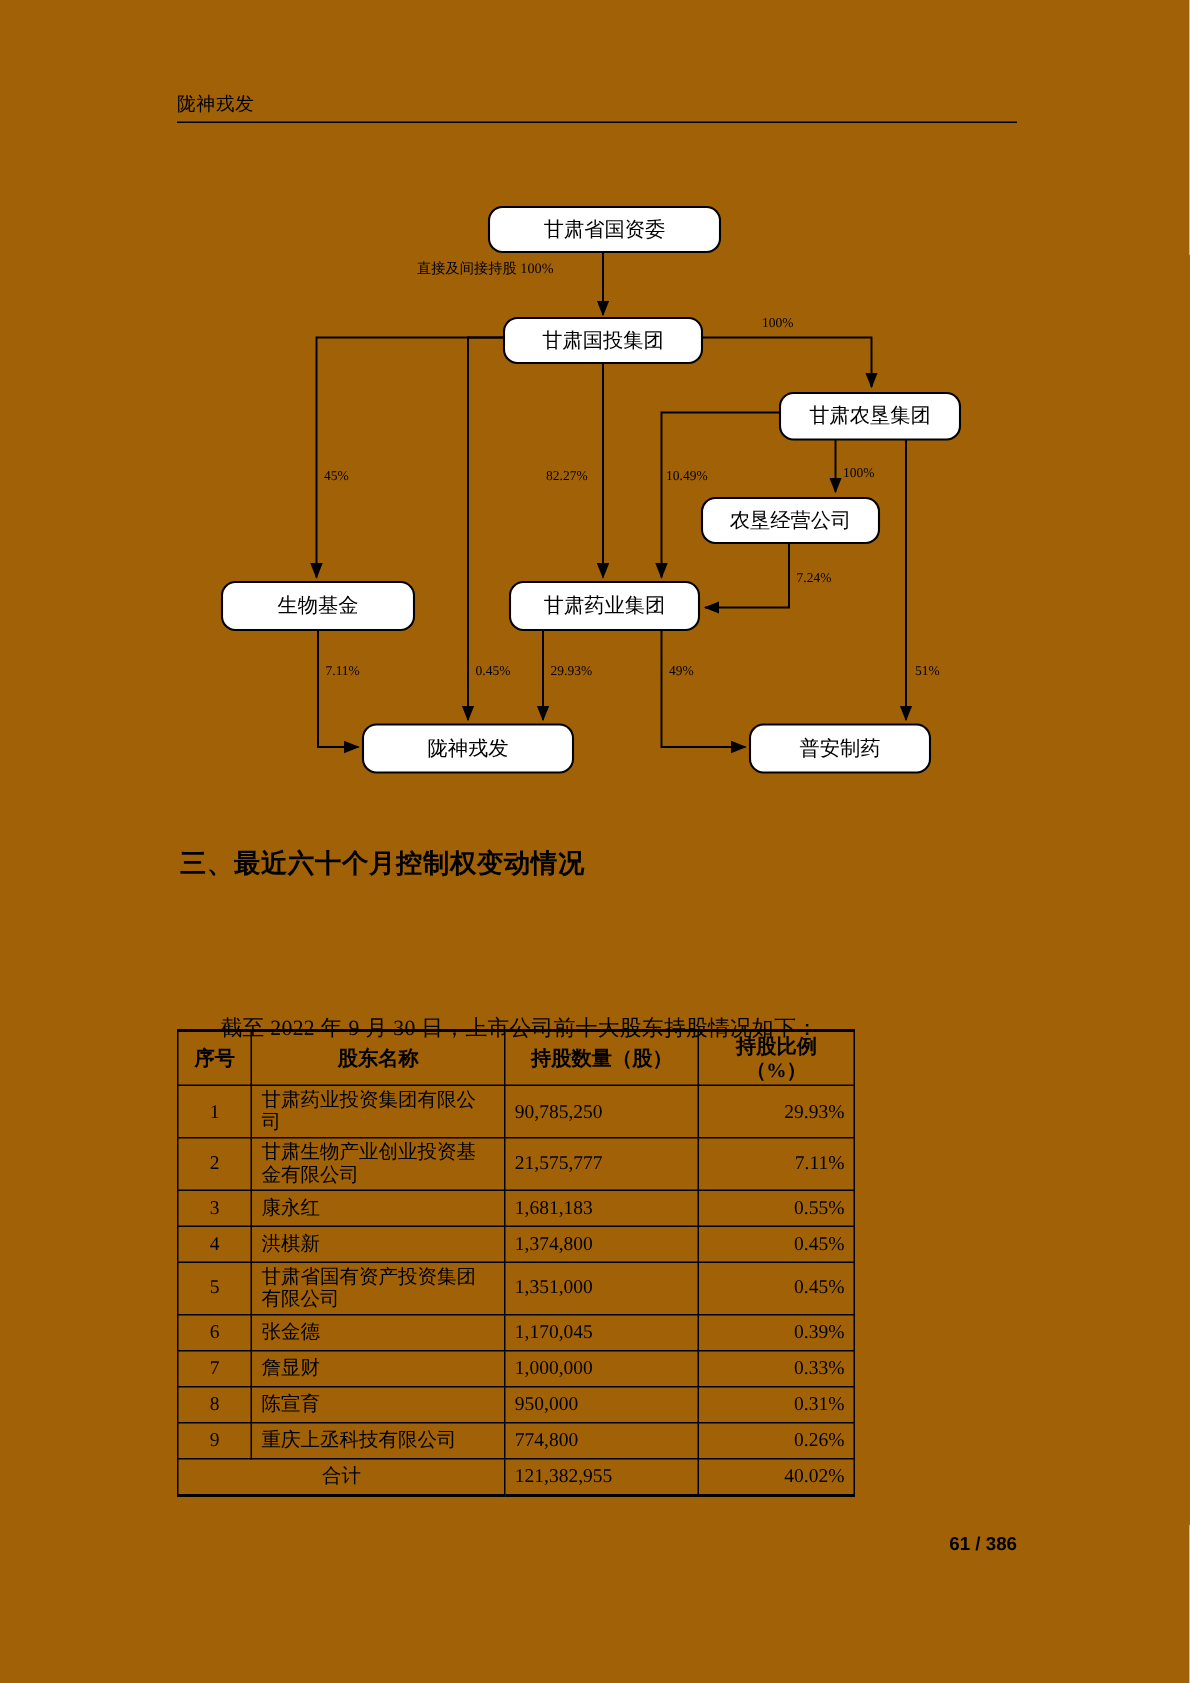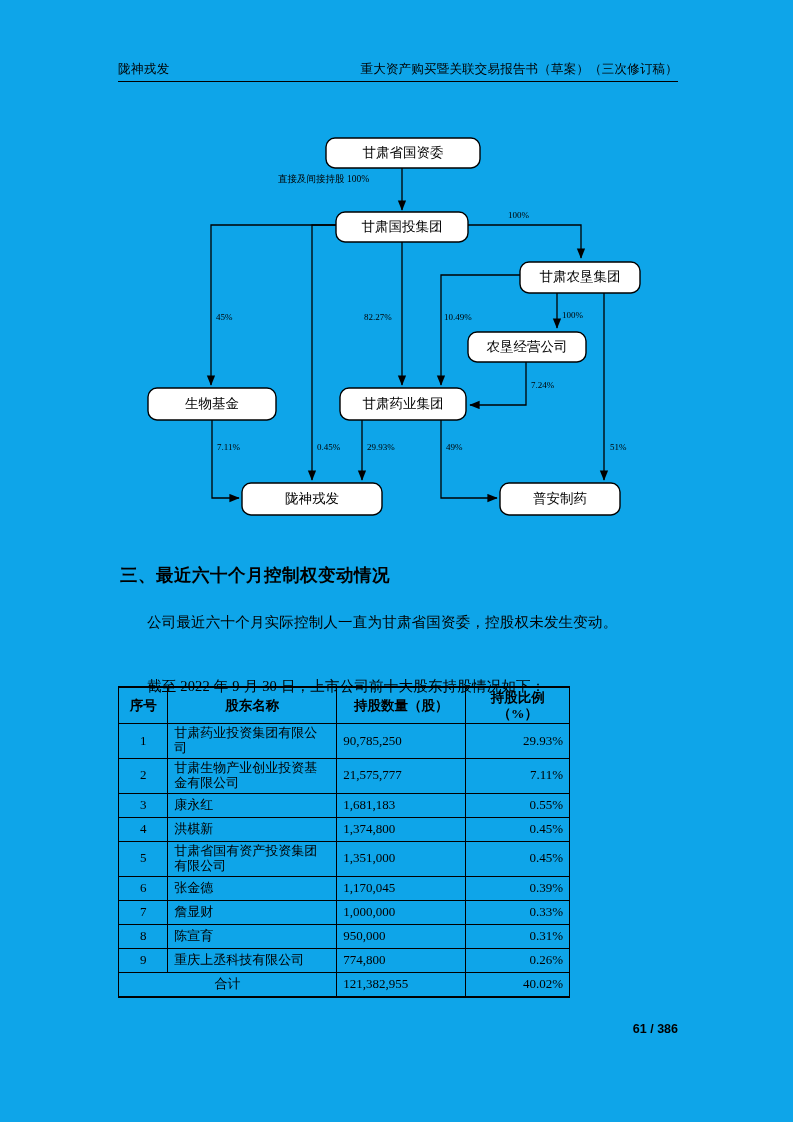--- a/index.html
+++ b/index.html
@@ -9,21 +9,21 @@
     background: #ffffff;
   }
   body {
     font-family: "Liberation Serif", "DejaVu Serif", serif;
     color: #000000;
   }
   .page {
     position: relative;
     width: 793px;
     height: 1122px;
-    background: #0ea5e9;
+    background: #a16207;
     overflow: hidden;
   }
 
   
   .page-header {
     position: absolute;
     left: 118px;
     top: 50px;
     width: 560px;
     height: 28px;
@@ -153,21 +153,20 @@
     font-size: 12.5px;
   }
 </style>
 </head>
 <body>
 
 <div class="page">
 
   <div class="page-header">
     <span class="hdr-left">陇神戎发</span>
-    <span class="hdr-right">重大资产购买暨关联交易报告书（草案）（三次修订稿）</span>
   </div>
 
   <div class="diagram">
     <svg width="793" height="410" viewBox="0 0 793 410" xmlns="http://www.w3.org/2000/svg">
       <defs>
         <marker id="arrow" markerWidth="9" markerHeight="9" refX="7.4" refY="3.2" orient="auto" markerUnits="strokeWidth">
           <path d="M0,0 L8,3.2 L0,6.4 z" fill="#000"></path>
         </marker>
       </defs>
 
@@ -261,21 +260,20 @@
       </g>
       <g>
         <rect class="box" x="500" y="363" width="120" height="32" rx="9" ry="9"></rect>
         <text class="node-label" x="560" y="380">普安制药</text>
       </g>
     </svg>
   </div>
 
   <div class="section-heading">三、最近六十个月控制权变动情况</div>
 
-  <div class="para para-1">公司最近六十个月实际控制人一直为甘肃省国资委，控股权未发生变动。</div>
   <div class="para para-2">截至 2022 年 9 月 30 日，上市公司前十大股东持股情况如下：</div>
 
   <div class="table-wrap">
     <table class="holders">
       <thead>
         <tr>
           <th class="c-idx">序号</th>
           <th class="c-name">股东名称</th>
           <th class="c-qty">持股数量（股）</th>
           <th class="c-pct">持股比例（%）</th>

